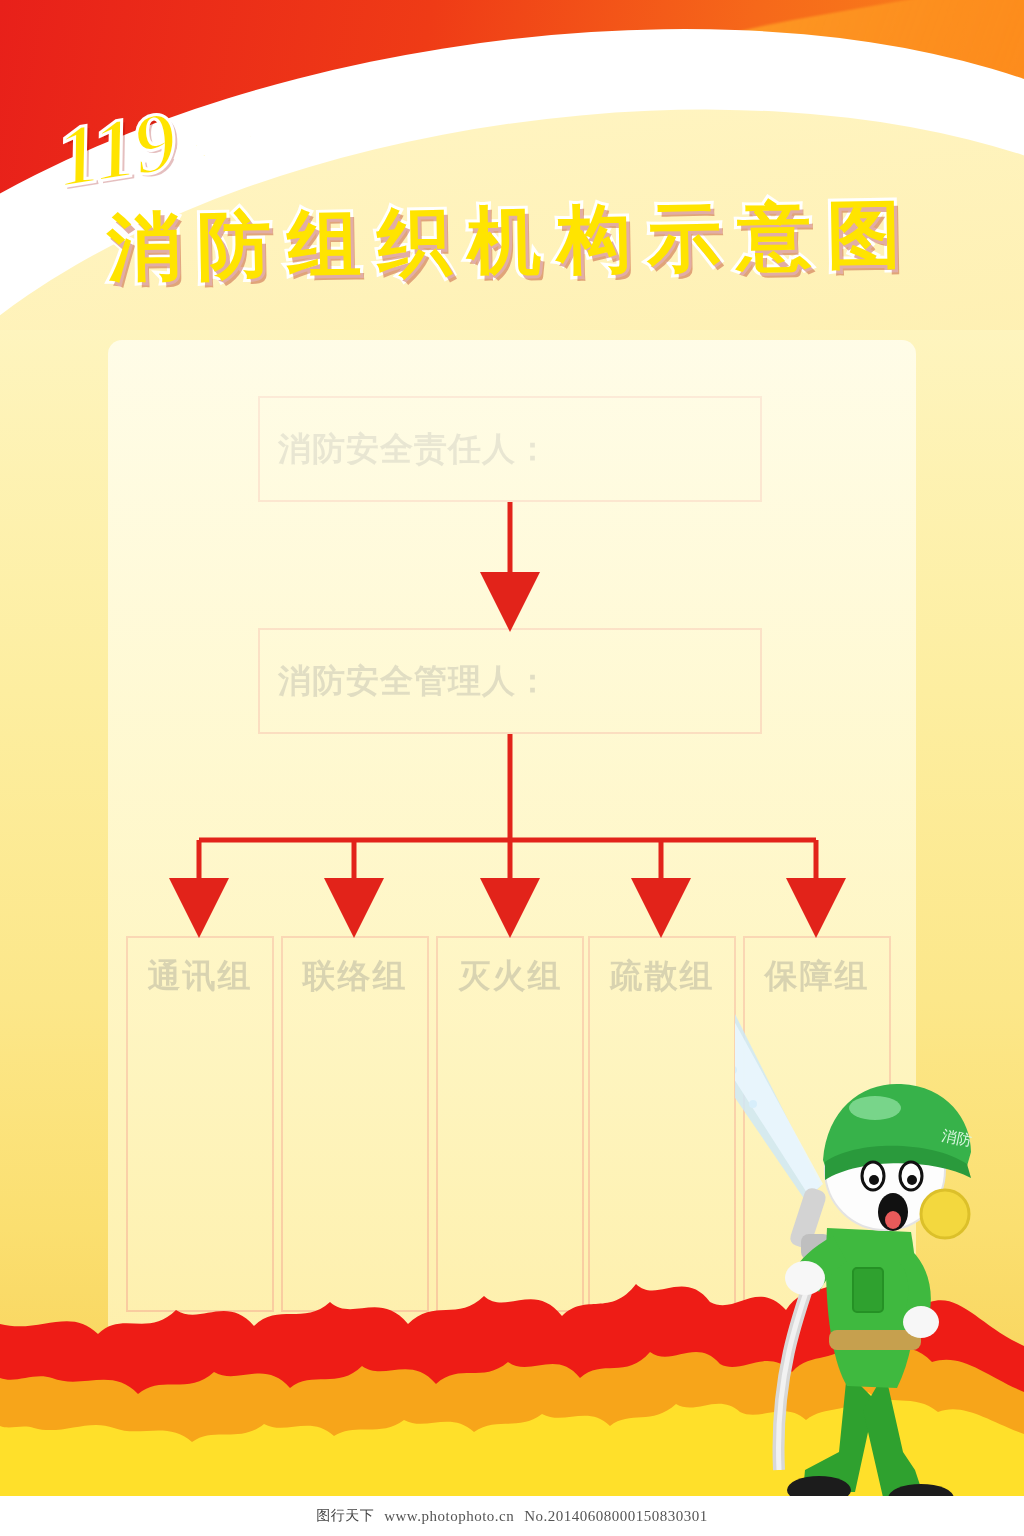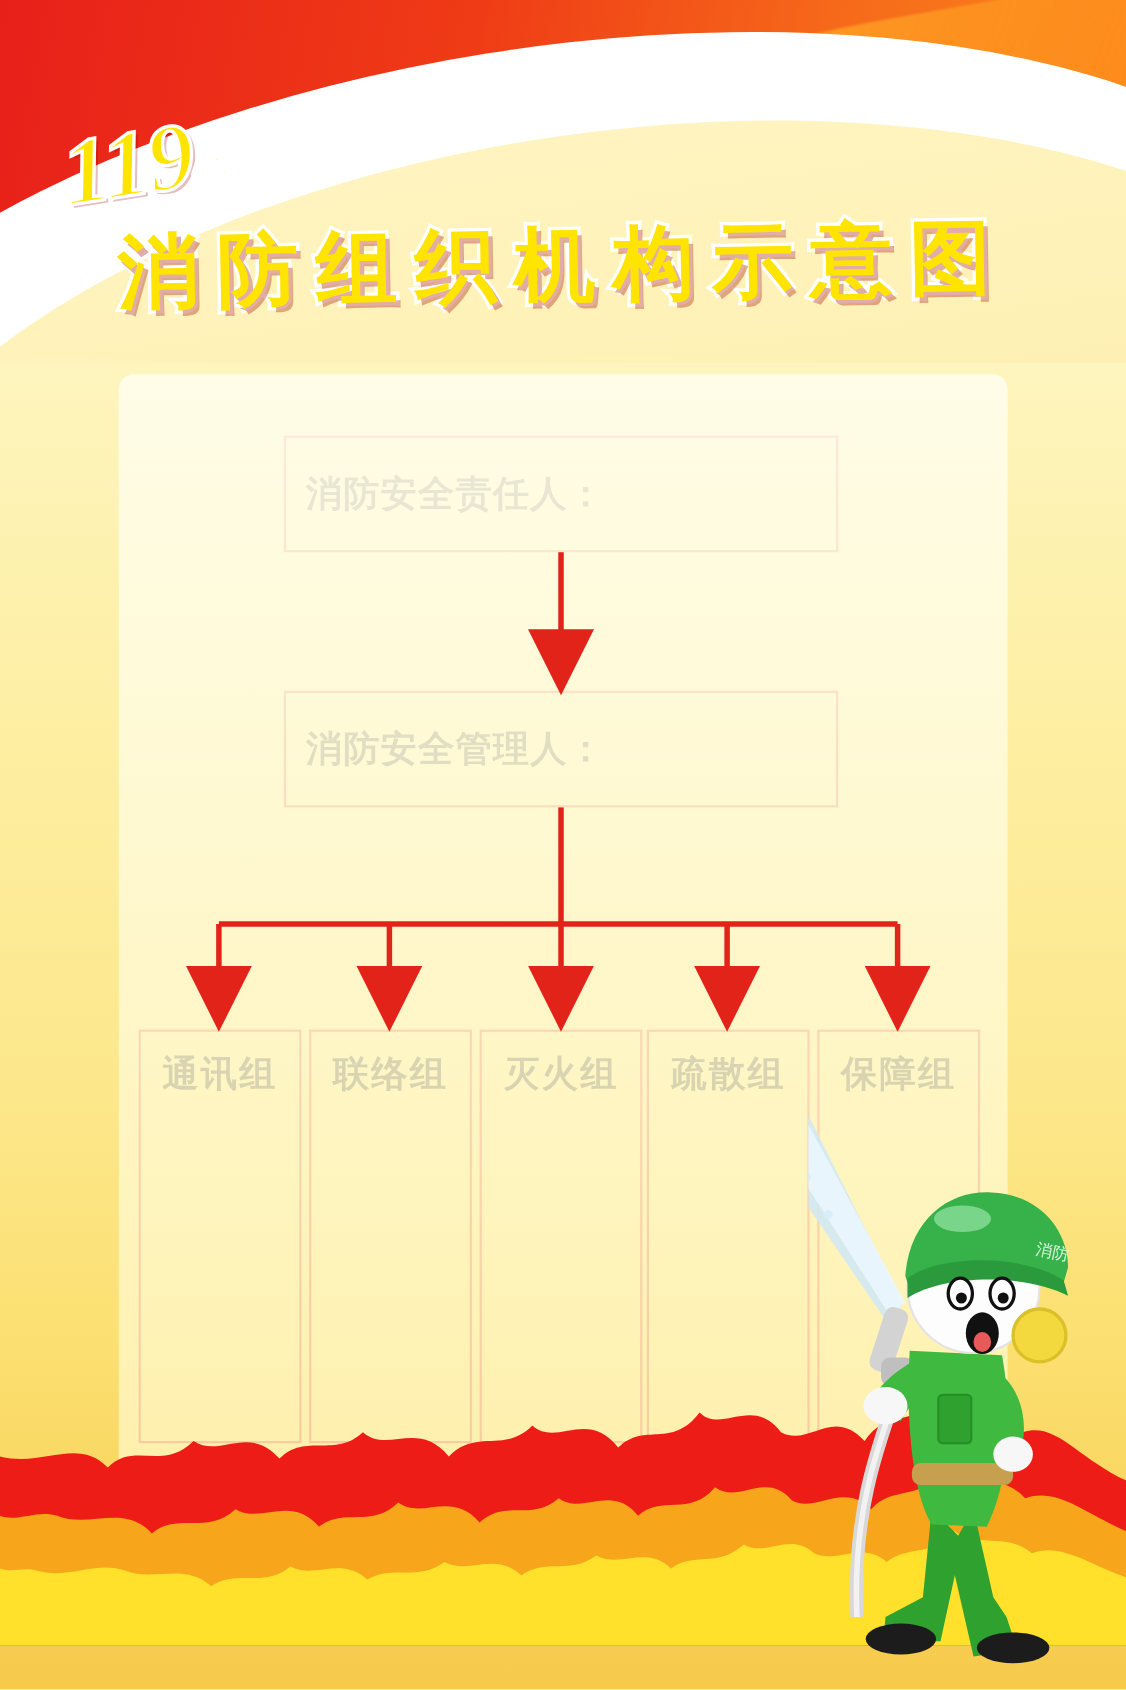--- a/index.html
+++ b/index.html
@@ -343,14 +343,19 @@
     <path d="M0,290 L1024,290 L1024,228
              C990,216 964,196 938,206 C914,186 888,202 868,186
              C848,210 826,198 806,214 C784,194 760,216 740,206
              C718,186 696,210 676,198 C652,220 630,204 610,220
              C588,198 564,220 542,208 C518,226 496,210 474,226
              C450,204 426,226 404,214 C380,232 356,216 334,230
              C310,208 286,230 264,218 C240,238 214,220 192,236
              C168,214 140,232 114,222 C88,212 62,230 34,222 C22,218 10,224 0,220 Z" fill="#ffe02a"></path>
   </svg>
 
+  <div class="footer">
+    <span class="logo-cn">图行天下</span>
+    <span>www.photophoto.cn</span>
+    <span>No.20140608000150830301</span>
+  </div>
 
 </div>
 
 </body></html>

